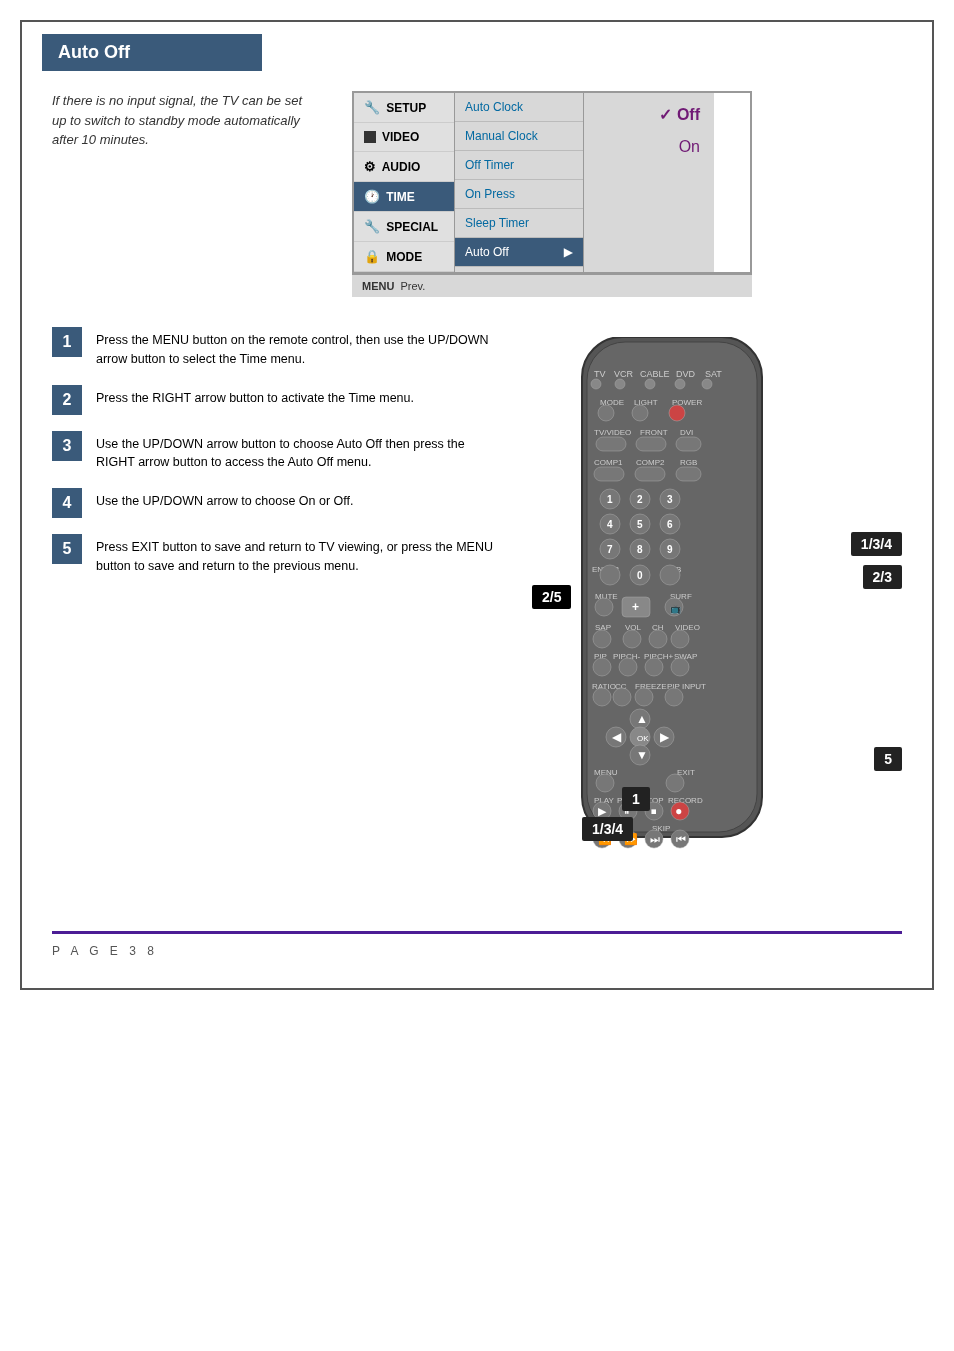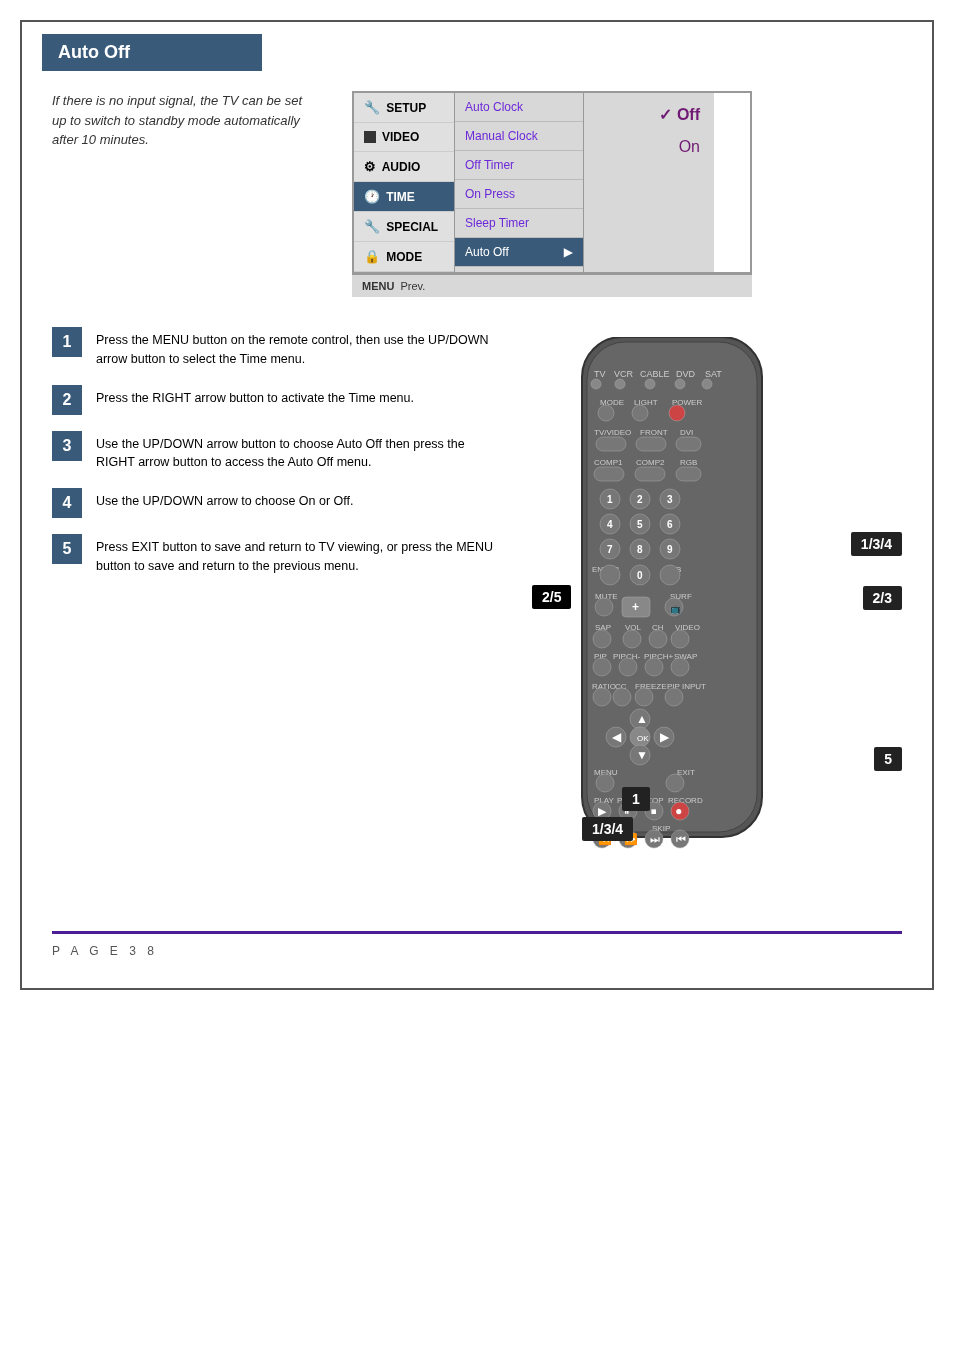--- a/index.html
+++ b/index.html
@@ -70,21 +70,21 @@
     .menu-center {
       background: #d8d8d8;
       width: 130px;
       border-left: 1px solid #999;
       border-right: 1px solid #999;
     }
     .menu-center-item {
       padding: 7px 10px;
       font-size: 12px;
       border-bottom: 1px solid #bbb;
-      color: #6d28d9;
+      color: #0369a1;
     }
     .menu-center-item.selected {
       background: #3a5a7a;
       color: #fff;
       display: flex;
       align-items: center;
       justify-content: space-between;
     }
     .menu-right {
       background: #d8d8d8;
@@ -414,21 +414,21 @@
 
           
           
           <div style="position:absolute; left:10px; top:248px; background:#000000; color:#fff; font-weight:bold; font-size:14px; padding:4px 10px; border-radius:2px;">2/5</div>
           
           <div style="position:absolute; left:100px; top:450px; background:#222; color:#fff; font-weight:bold; font-size:14px; padding:4px 10px; border-radius:2px;">1</div>
           
           <div style="position:absolute; left:60px; top:480px; background:#222; color:#fff; font-weight:bold; font-size:14px; padding:4px 10px; border-radius:2px;">1/3/4</div>
           
           <div style="position:absolute; right:0px; top:195px; background:#222; color:#fff; font-weight:bold; font-size:14px; padding:4px 10px; border-radius:2px;">1/3/4</div>
-          <div style="position:absolute; right:0px; top:249px; background:#222; color:#fff; font-weight:bold; font-size:14px; padding:4px 10px; border-radius:2px;">2/3</div>
+          <div style="position:absolute; right:0px; top:228px; background:#222; color:#fff; font-weight:bold; font-size:14px; padding:4px 10px; border-radius:2px;">2/3</div>
           <div style="position:absolute; right:0px; top:410px; background:#222; color:#fff; font-weight:bold; font-size:14px; padding:4px 10px; border-radius:2px;">5</div>
         </div>
       </div>
     </div>
 
     <div class="page-footer">
       <span>P A G E   3 8</span>
     </div>
   </div>
 </div>

